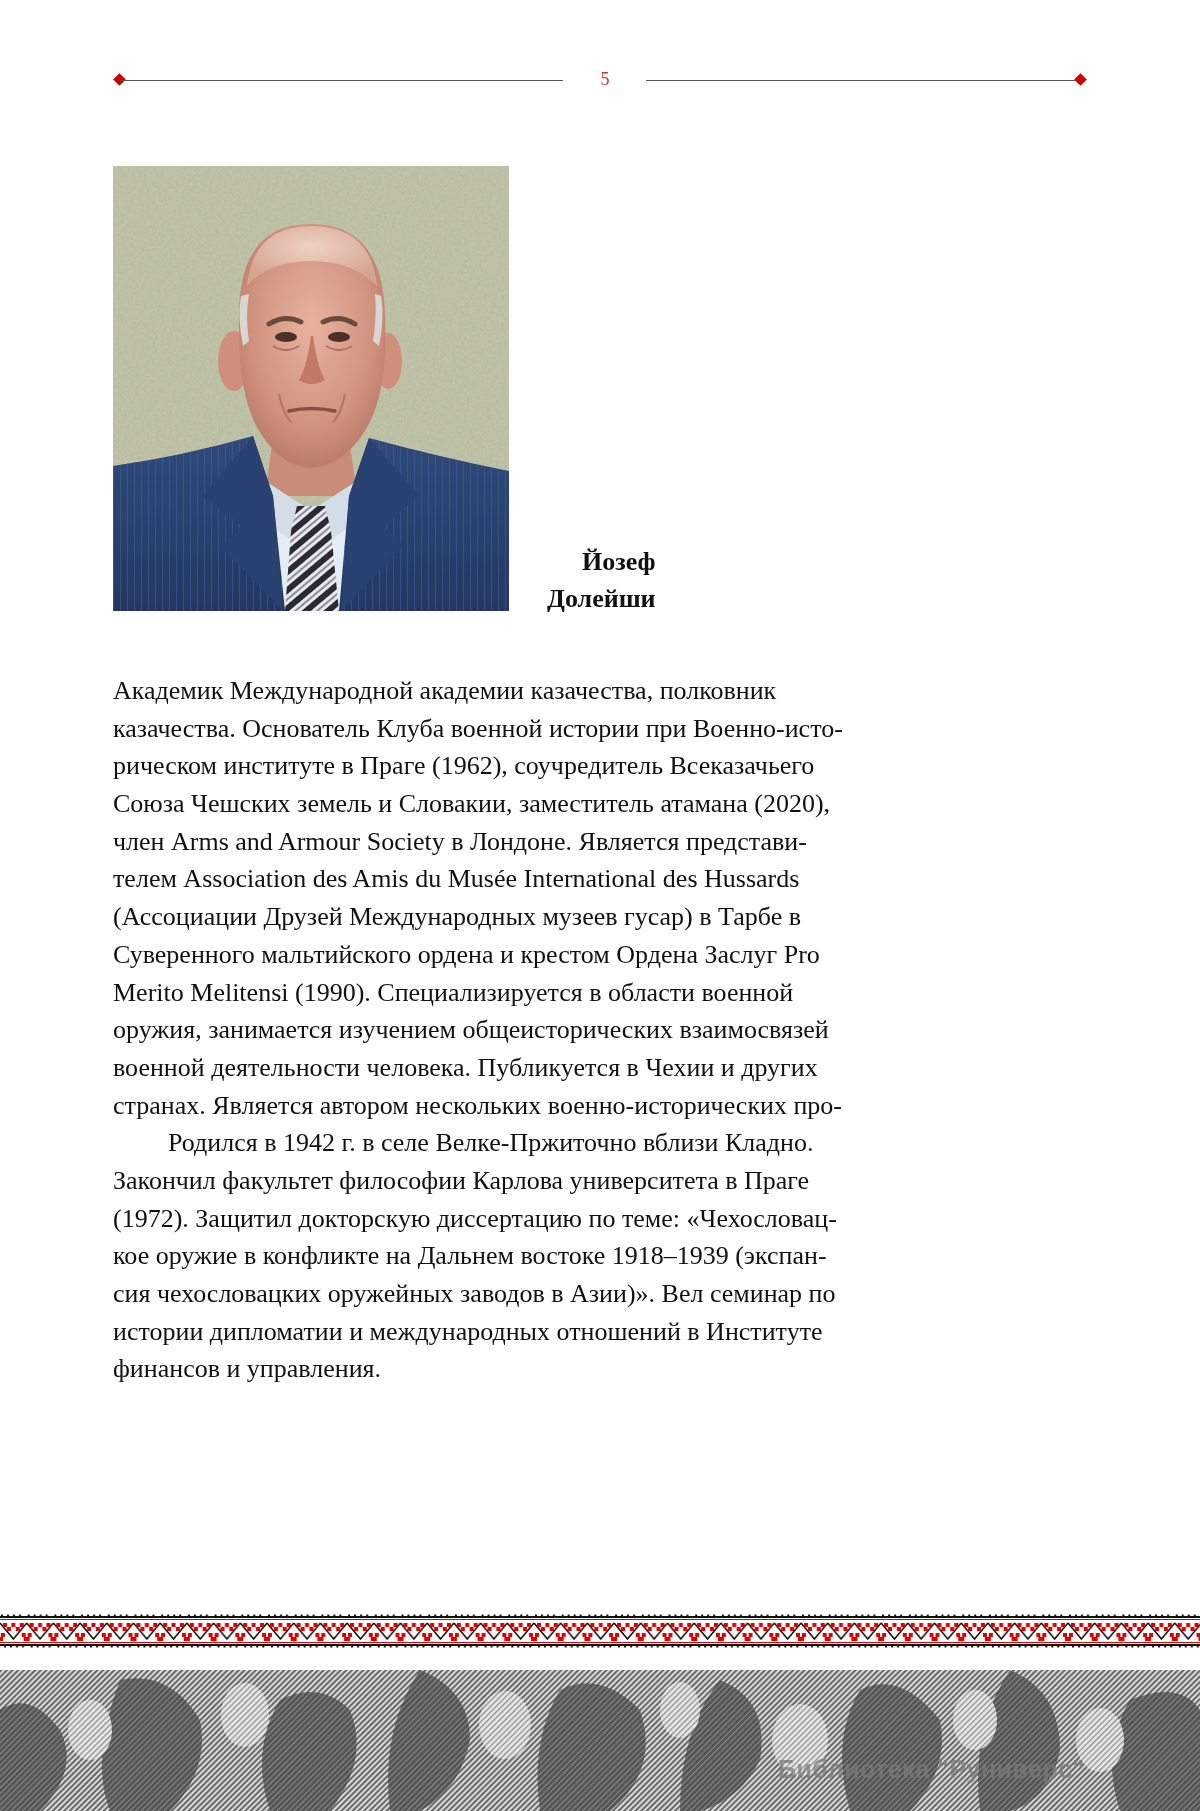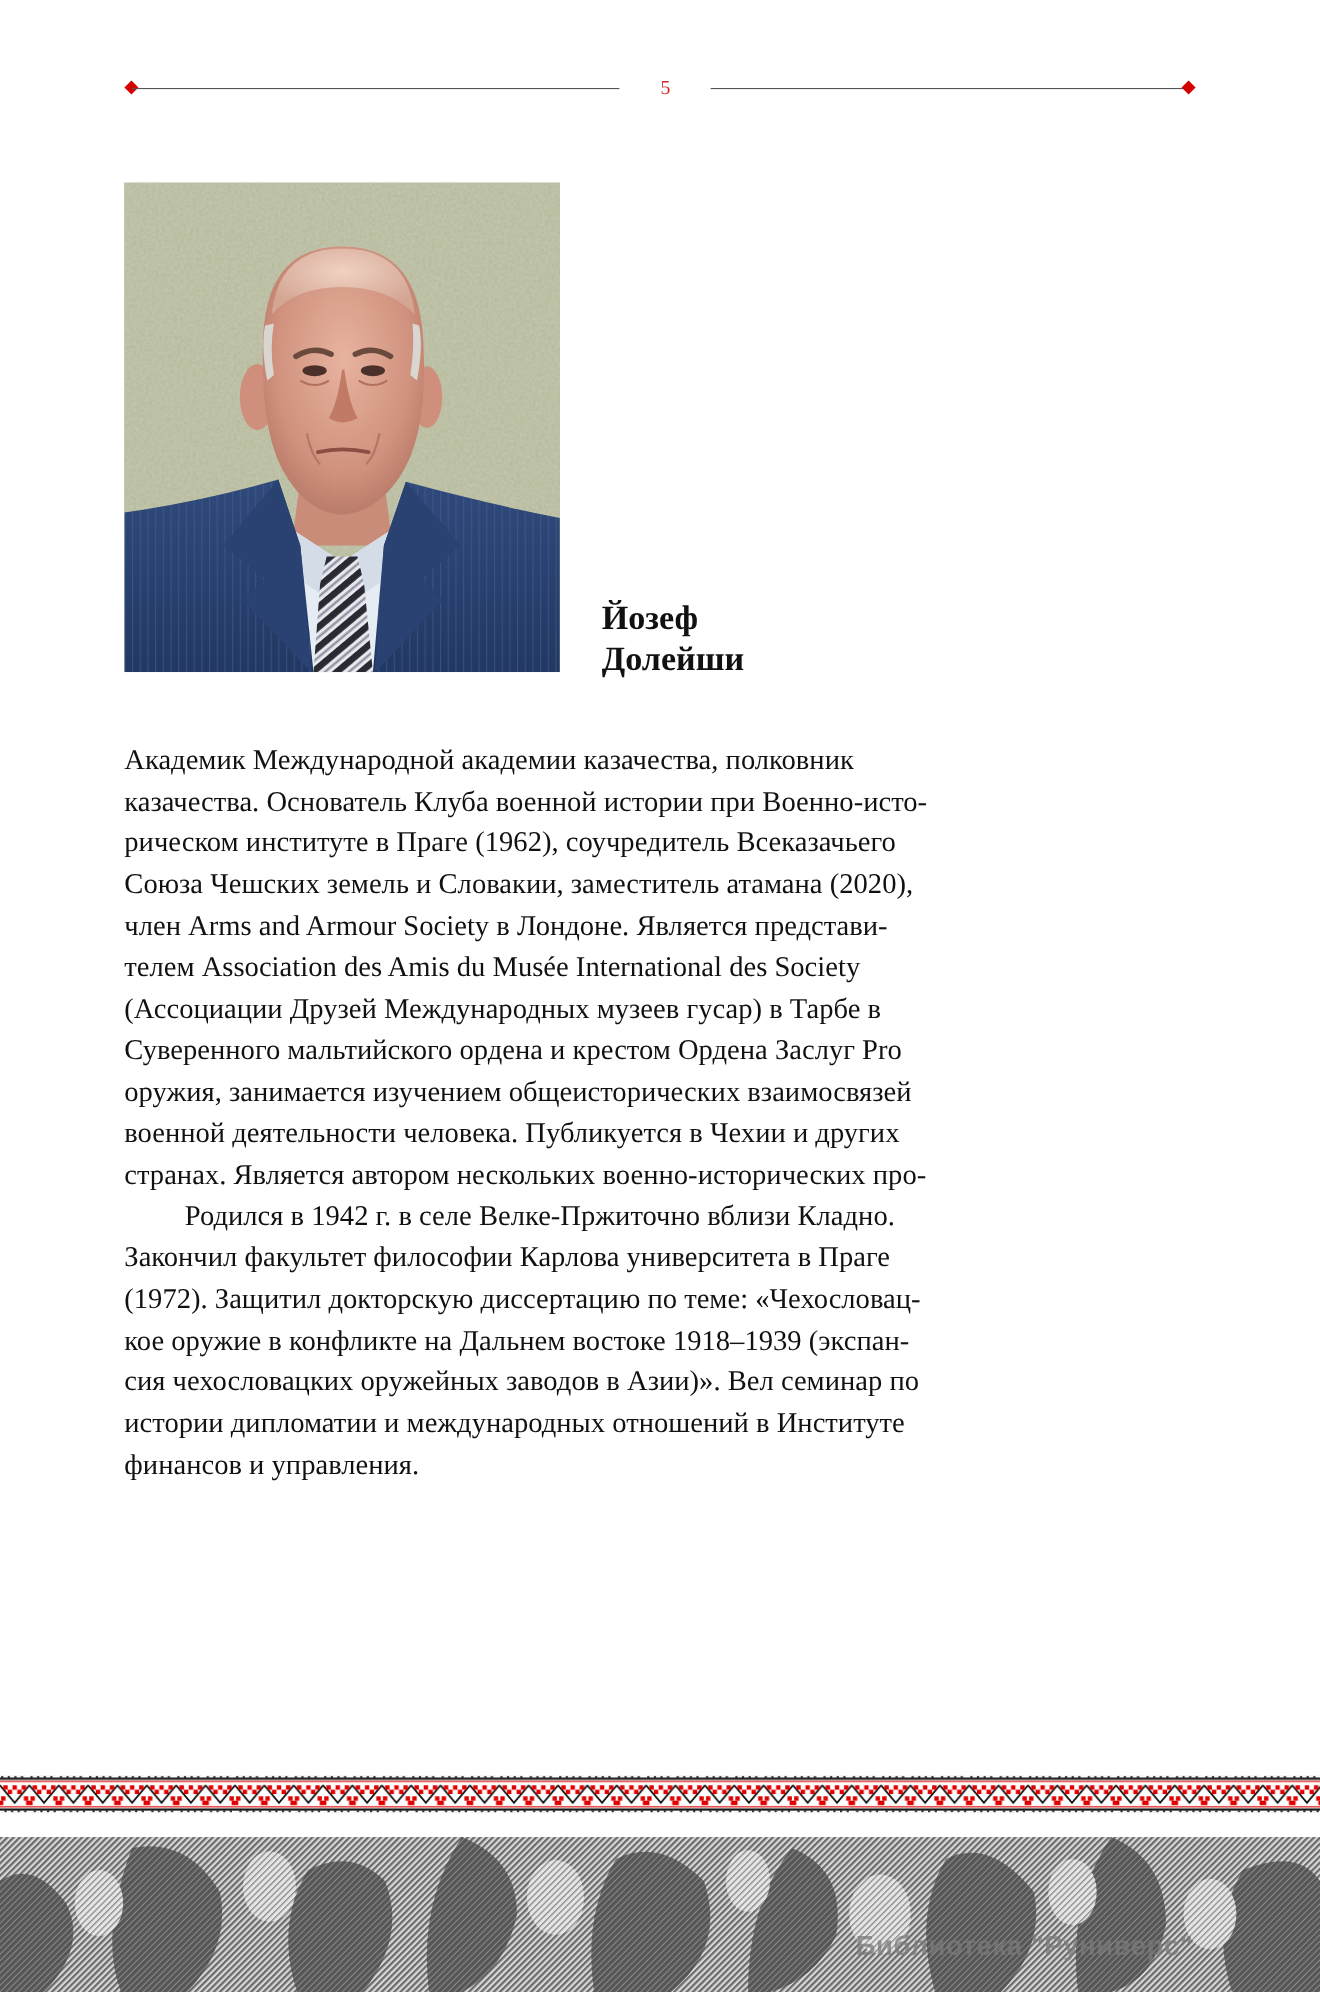--- a/index.html
+++ b/index.html
@@ -64,23 +64,24 @@
     }
     .portrait svg { display: block; }
 
     
     .person-name {
       position: absolute;
       left: 547px;
       top: 543px;
       font-family: "Liberation Serif", "DejaVu Serif", serif;
       font-weight: bold;
-      font-size: 31px;
+      font-size: 26px;
       line-height: 37px;
       color: #111111;
+      text-align: right;
     }
     .person-name div { white-space: nowrap; }
 
     
     .bio {
       position: absolute;
       left: 113px;
       top: 672px;
       width: 850px;
       font-size: 26px;
@@ -222,23 +223,24 @@
   <div>Йозеф</div>
   <div>Долейши</div>
 </div>
 
 <div class="bio">
   <div class="line">Академик Международной академии казачества, полковник</div>
   <div class="line">казачества. Основатель Клуба военной истории при Военно-исто-</div>
   <div class="line">рическом институте в Праге (1962),  соучредитель  Всеказачьего</div>
   <div class="line">Союза Чешских земель и Словакии, заместитель атамана (2020),</div>
   <div class="line">член Arms and Armour Society в Лондоне. Является представи-</div>
-  <div class="line">телем Association des Amis du Musée International des Society</div>
+  <div class="line">телем Association des Amis du Musée International des Hussards</div>
   <div class="line">(Ассоциации Друзей Международных музеев гусар) в Тарбе в</div>
   <div class="line">Суверенного мальтийского ордена и крестом Ордена  Заслуг Pro</div>
+  <div class="line">Merito Melitensi (1990). Специализируется в области военной</div>
   <div class="line">оружия,  занимается изучением общеисторических взаимосвязей</div>
   <div class="line">военной деятельности человека. Публикуется в Чехии и других</div>
   <div class="line">странах. Является автором нескольких военно-исторических про-</div>
   <div class="line indent">Родился в 1942 г. в селе Велке-Пржиточно вблизи Кладно.</div>
   <div class="line">Закончил факультет философии  Карлова университета в Праге</div>
   <div class="line">(1972). Защитил докторскую диссертацию по теме: «Чехословац-</div>
   <div class="line">кое оружие в конфликте на Дальнем востоке 1918–1939 (экспан-</div>
   <div class="line">сия чехословацких оружейных заводов в Азии)». Вел семинар по</div>
   <div class="line">истории дипломатии и международных отношений в Институте</div>
   <div class="line">финансов и управления.</div>

